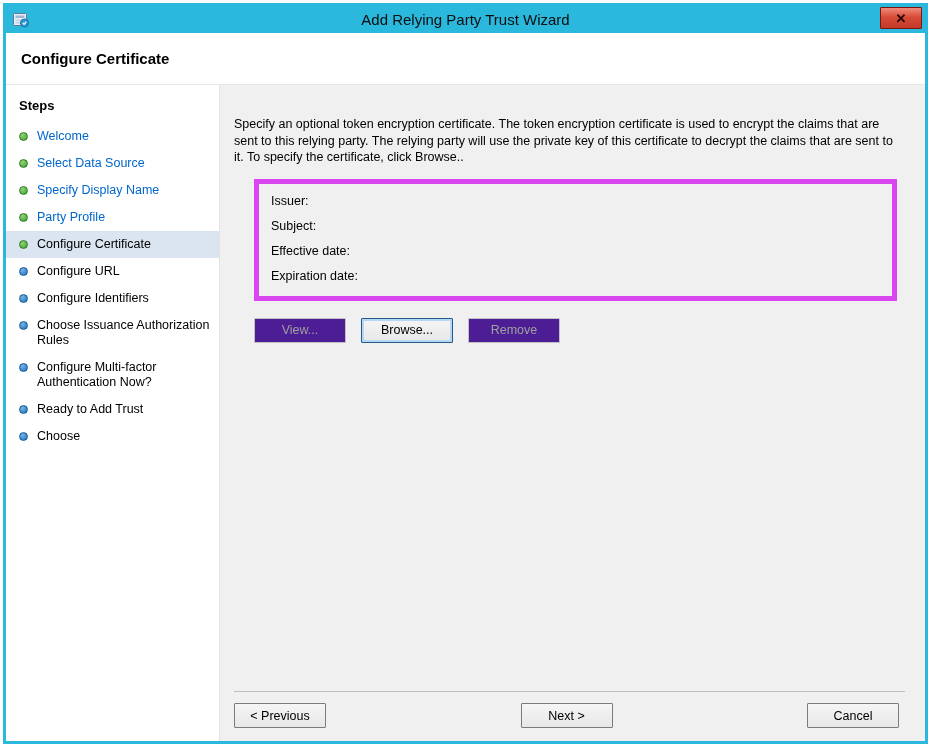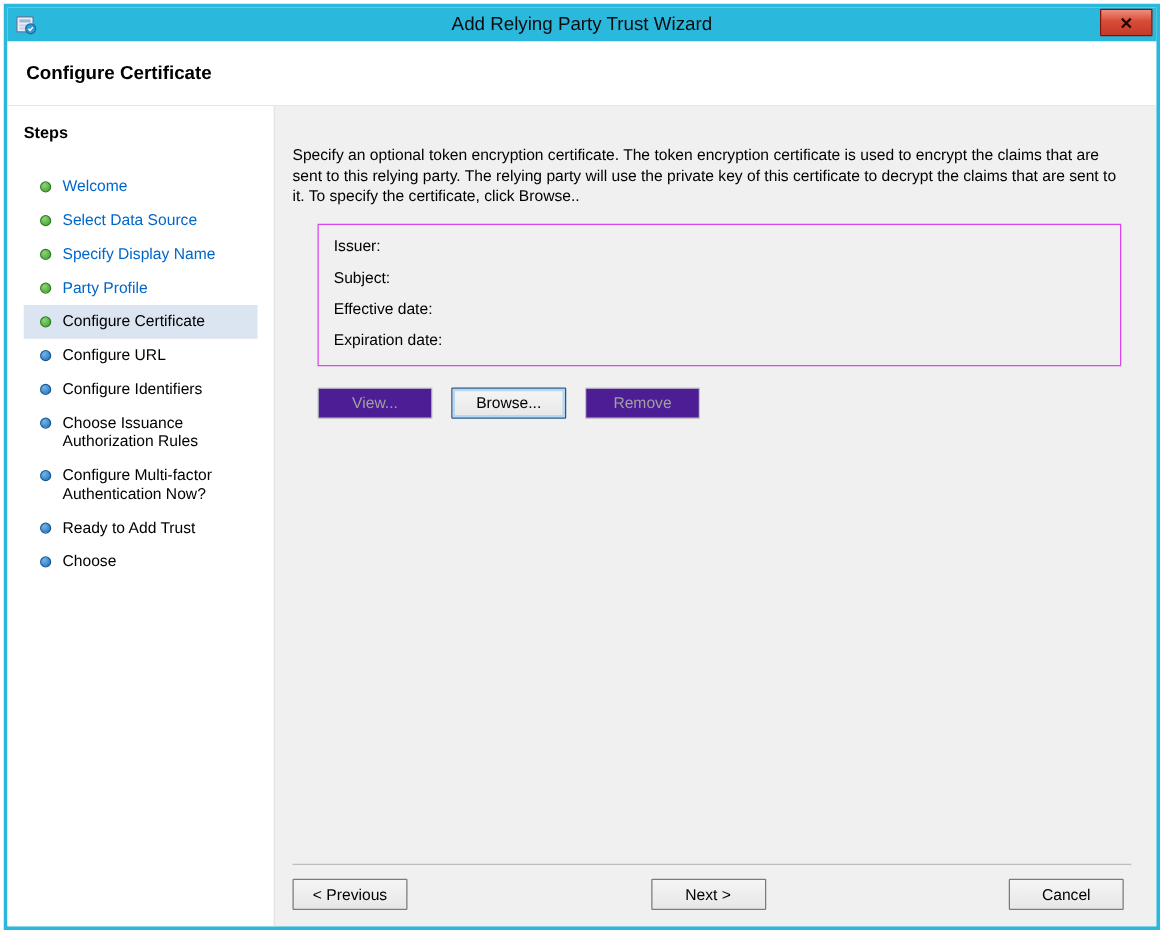--- a/index.html
+++ b/index.html
@@ -37,21 +37,21 @@
     box-sizing: border-box;
   }
   .header h1 { font-size: 15px; font-weight: bold; margin: 0; color: #000; }
   
   .body { flex: 1; display: flex; min-height: 0; border-radius: 22px; }
   .sidebar {
     width: 213px; flex: 0 0 auto; background: #ffffff;
     padding-top: 4px; box-sizing: border-box;
   }
   .steps-header { font-weight: bold; font-size: 13px; color: #000; padding: 9px 0 10px 13px; }
-  .steps-list { list-style: none; margin: 13px; padding: 0; }
+  .steps-list { list-style: none; margin: 0; padding: 0; }
   .step {
     display: flex; align-items: flex-start;
     padding: 6px 8px 6px 13px; font-size: 12.5px; line-height: 15px;
   }
   .step .bullet {
     width: 9px; height: 9px; border-radius: 50%;
     margin: 3px 9px 0 0; flex: 0 0 auto;
   }
   .step.done .bullet, .step.current .bullet {
     background: radial-gradient(circle at 35% 30%, #8ed573, #3f9e2f);
@@ -69,21 +69,21 @@
     flex: 1; background: #f0f0f0; min-width: 0;
     display: flex; flex-direction: column;
     padding: 29px 20px 13px 14px; box-sizing: border-box;
     border-left: 1px solid #e3e3e3;
   }
   .instructions {
     font-size: 12.5px; line-height: 16.5px; color: #000;
     margin: 2px 6px 0 0; max-width: 675px;
   }
   .cert-box {
-    border: 1px solid #d946ef; margin: 13px 8px 0 20px;
+    border: 5px solid #d946ef; margin: 13px 8px 0 20px;
     padding: 10px 12px 2px 12px; background: transparent;
   }
   .cert-row { font-size: 12.5px; color: #000; margin-bottom: 11px; }
   .cert-actions { display: flex; gap: 15px; margin: 17px 0 0 20px; }
   .btn {
     min-width: 92px; height: 25px; box-sizing: border-box;
     font-family: inherit; font-size: 12.5px; color: #000;
     background: linear-gradient(#f5f5f5, #e7e7e7);
     border: 1px solid #7b7b7b; border-radius: 1px; padding: 0 10px;
     cursor: pointer;

